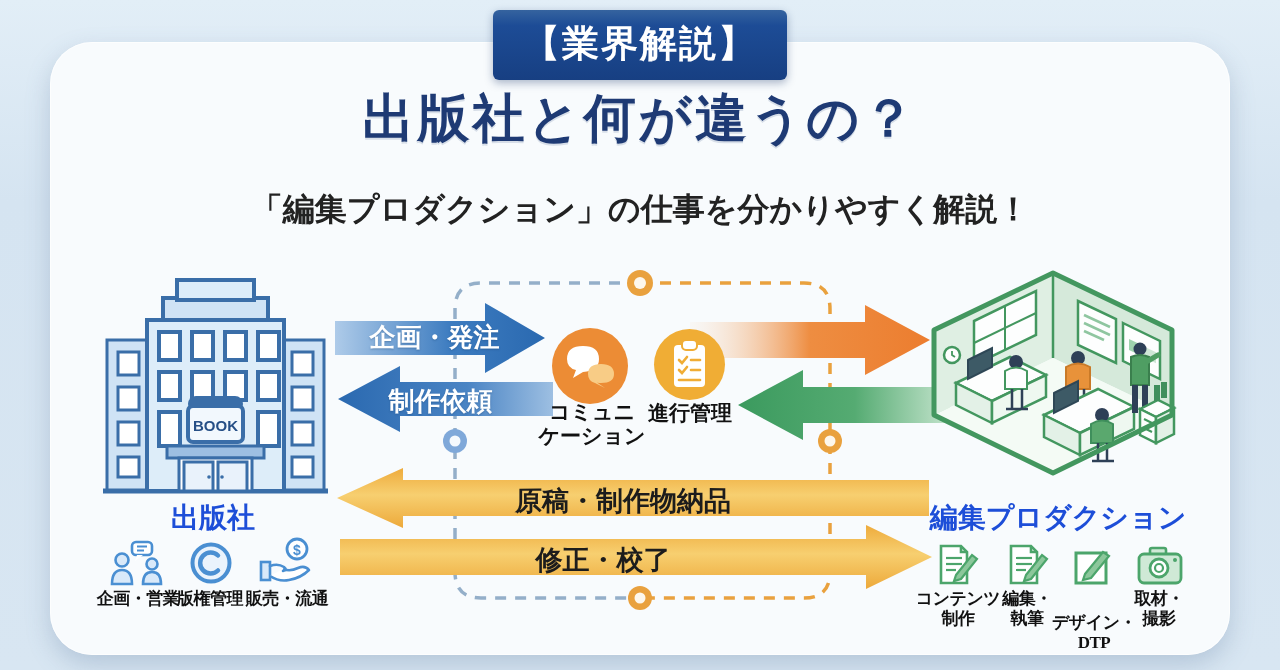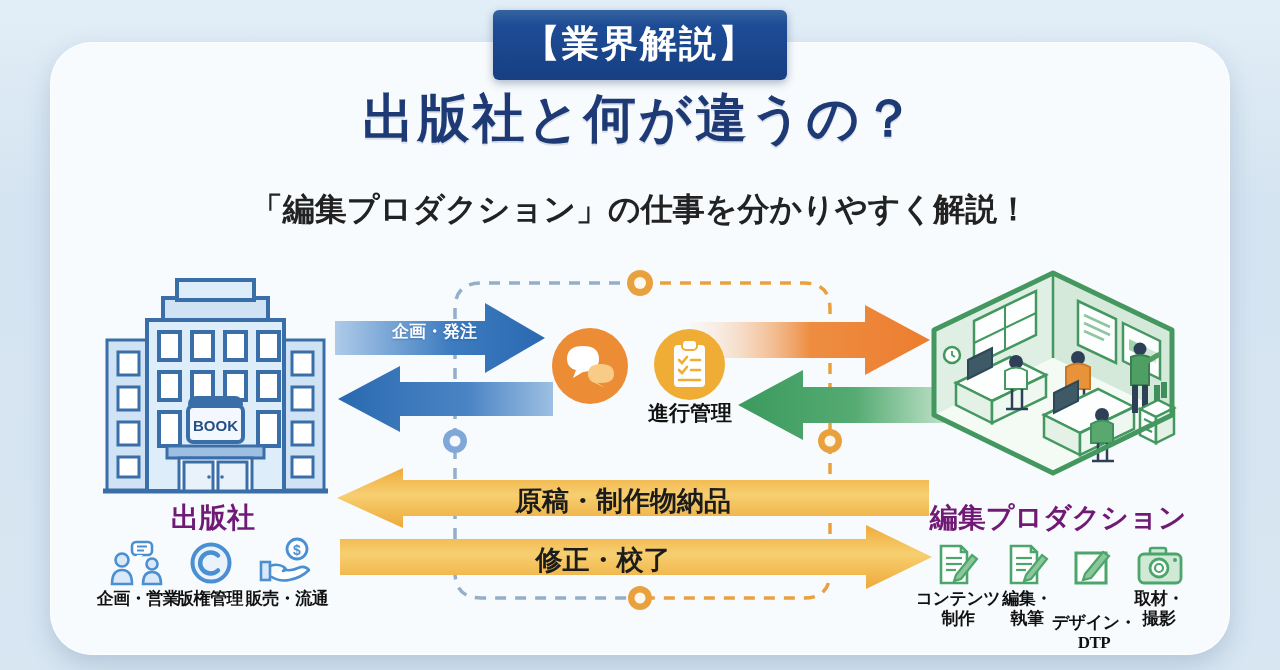--- a/index.html
+++ b/index.html
@@ -25,31 +25,31 @@
   .title{
     position:absolute;top:84px;left:0;width:100%;text-align:center;
     font-size:52px;font-weight:900;color:#1e3a74;letter-spacing:3px;z-index:5;
     text-shadow:0 2px 0 rgba(30,58,116,.15);
   }
   .subtitle{
     position:absolute;top:188px;left:0;width:100%;text-align:center;
     font-size:32px;font-weight:800;color:#222;letter-spacing:0px;z-index:5;
   }
   .label-big{
-    position:absolute;font-size:28px;font-weight:800;color:#701a75;text-align:center;z-index:6;
+    position:absolute;font-size:28px;font-weight:800;color:#1d4ed8;text-align:center;z-index:6;
   }
   .mlabel{
     position:absolute;font-size:17px;font-weight:800;color:#111;text-align:center;
     line-height:1.18;white-space:pre-line;z-index:6;letter-spacing:-0.5px;
   }
   .arrow{position:absolute;z-index:3;}
   .arrow-text{
     position:absolute;z-index:4;font-weight:800;text-align:center;white-space:nowrap;
   }
-  .arrow-text.white{color:#fff;font-size:17px;text-shadow:0 1px 2px rgba(20,60,110,.35);}
+  .arrow-text.white{color:#fff;font-size:26px;text-shadow:0 1px 2px rgba(20,60,110,.35);}
   .arrow-text.dark{color:#1c1c1c;font-size:27px;font-family:Liberation Serif, serif;}
   .hub-circle{position:absolute;border-radius:50%;z-index:4;}
   .hub-label{
     position:absolute;font-size:21px;font-weight:800;color:#111;text-align:center;
     line-height:1.12;white-space:pre-line;z-index:5;
   }
   .illus{position:absolute;z-index:3;}
   .dashbox{position:absolute;z-index:1;}
   svg{display:block;}
 </style>
@@ -185,20 +185,21 @@
       <defs>
           <linearGradient id="gb2" x1="0" y1="0" x2="1" y2="0">
         <stop offset="0" stop-color="#2a69b0"></stop>
             <stop offset="0.6" stop-color="#4a84c4"></stop>
             <stop offset="1" stop-color="#9dbfe2"></stop>
       </linearGradient>
         </defs>
       <polygon points="62,0 62,16 215,16 215,50 62,50 62,66 0,33" fill="url(#gb2)"></polygon>
     </svg>
   </div>
+  <div class="arrow-text white" style="left:383px;top:384px;width:115px;">制作依頼</div>
 
   <div class="arrow" style="left:690px;top:305px;">
     <svg width="240" height="70" viewBox="0 0 240 70">
       <defs>
           <linearGradient id="go1" x1="0" y1="0" x2="1" y2="0">
         <stop offset="0" stop-color="#f8e3cf" stop-opacity="0.15"></stop>
             <stop offset="0.5" stop-color="#ee8d41"></stop>
             <stop offset="1" stop-color="#ec7d2f"></stop>
       </linearGradient>
         </defs>
@@ -246,20 +247,22 @@
     </svg>
   </div>
   <div class="arrow-text dark" style="left:340px;top:542px;width:526px;">修正・校了</div>
 
   <div class="hub-circle" style="left:552px;top:328px;width:76px;height:76px;background:#ec8c35;">
     <svg width="76" height="76" viewBox="0 0 76 76">
       <path d="M15,31 Q15,18 31,18 Q47,18 47,31 Q47,43 31,44 L21,50 L24,42 Q15,40 15,31 Z" fill="#ffffff"></path>
       <path d="M36,46 Q36,36 49,36 Q62,36 62,46 Q62,55 49,55 Q47,55 45,54.5 L53,60 L43,55 Q36,53 36,46 Z" fill="#f8cc86"></path>
     </svg>
   </div>
+  <div class="hub-label" style="left:530px;top:400px;width:124px;">コミュニ
+ケーション</div>
 
   <div class="hub-circle" style="left:654px;top:329px;width:71px;height:71px;background:#f0ad35;">
     <svg width="71" height="71" viewBox="0 0 71 71">
       <rect x="20" y="16" width="31" height="42" rx="4" fill="#ffffff"></rect>
       <rect x="28" y="11" width="15" height="10" rx="4" fill="#ffffff" stroke="#f0ad35" stroke-width="2"></rect>
       <g stroke="#f0ad35" stroke-width="2.6" fill="none" stroke-linecap="round">
         <path d="M25,31 L28,34 L33,28"></path>
           <line x1="37" y1="31" x2="46" y2="31"></line>
         <path d="M25,41 L28,44 L33,38"></path>
           <line x1="37" y1="41" x2="46" y2="41"></line>

